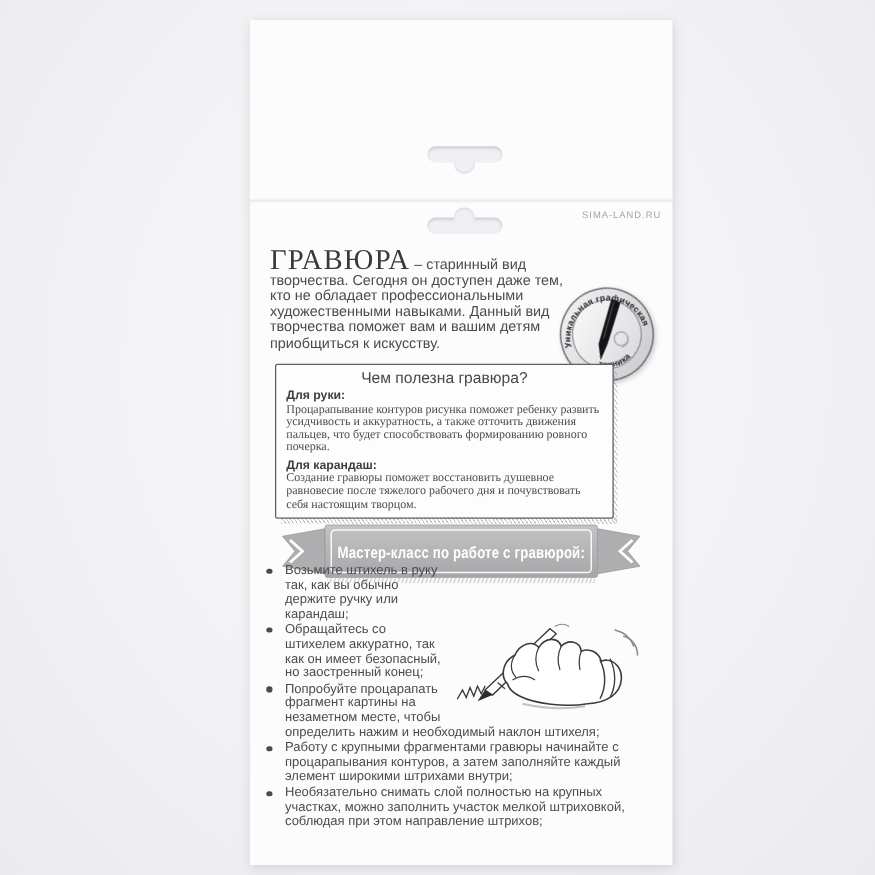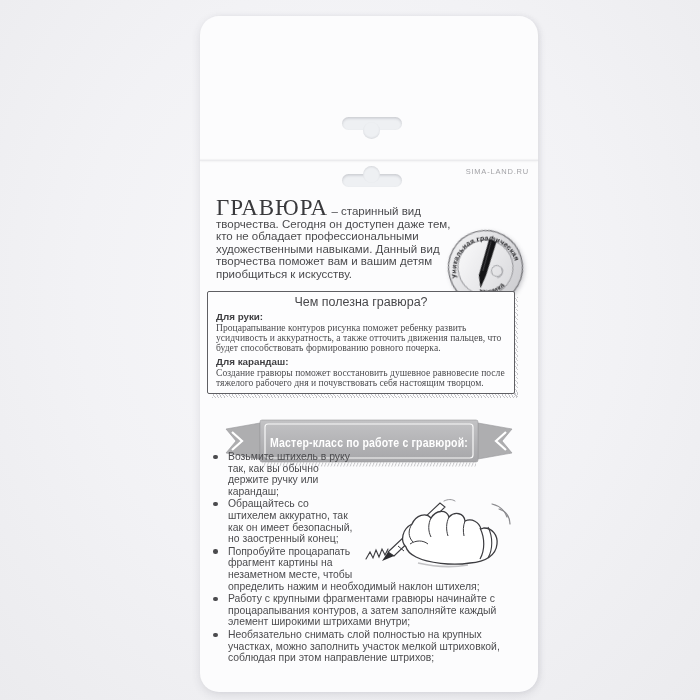--- a/index.html
+++ b/index.html
@@ -8,21 +8,20 @@
     background: radial-gradient(ellipse at 50% 42%, #f8f8fa 0%, #f2f2f5 55%, #ebebEE 100%);
     font-family: "Liberation Sans", sans-serif;
     color:#4a4a4d;
   }
 
   
   .card {
     position:absolute; left:200px; top:16px; width:338px; height:676px;
     background:#fcfcfd;
     box-shadow: 0 3px 10px rgba(60,60,75,0.12), 2px 0 4px rgba(60,60,75,0.05);
-    border-radius: 19px;
   }
   .fold-line {
     position:absolute; left:0; top:142px; width:100%; height:3px;
     background: linear-gradient(#ffffff, #e7e7ea);
     box-shadow: 0 1px 2px rgba(0,0,0,0.04);
   }
 
   
   .slot {
     position:absolute; left:142px; width:60px; height:13px;
@@ -61,21 +60,21 @@
 
   
   .badge {
     position:absolute; left:247px; top:213px; width:77px; height:77px;
     transform:rotate(-16deg);
     filter: drop-shadow(1px 2px 2px rgba(40,40,55,0.22));
   }
 
   
   .benefits-box {
-    position:absolute; left:7px; top:275px; width:308px; box-sizing:border-box;
+    position:absolute; left:20px; top:275px; width:271px; box-sizing:border-box;
     border:1.4px solid #5f5f63; border-radius:2px;
     padding:3px 8px 5px; background:#fdfdfe;
   }
   .benefits-box::after {
     content:""; position:absolute; left:4px; right:-4px; bottom:-5px; height:5px;
     background: repeating-linear-gradient(55deg, rgba(90,90,100,0.35) 0 0.8px, transparent 0.8px 2.6px);
   }
   .benefits-box::before {
     content:""; position:absolute; top:5px; right:-4px; bottom:-4px; width:4px;
     background: repeating-linear-gradient(55deg, rgba(90,90,100,0.30) 0 0.8px, transparent 0.8px 2.6px);

